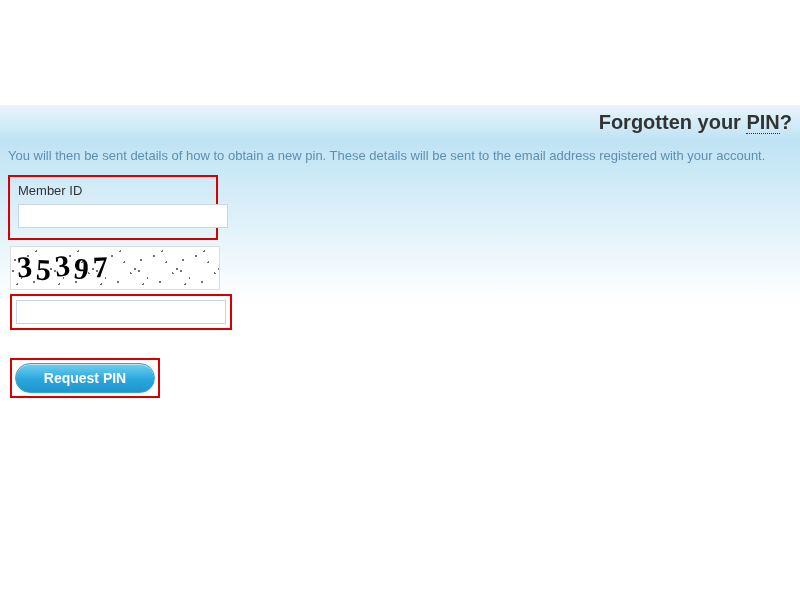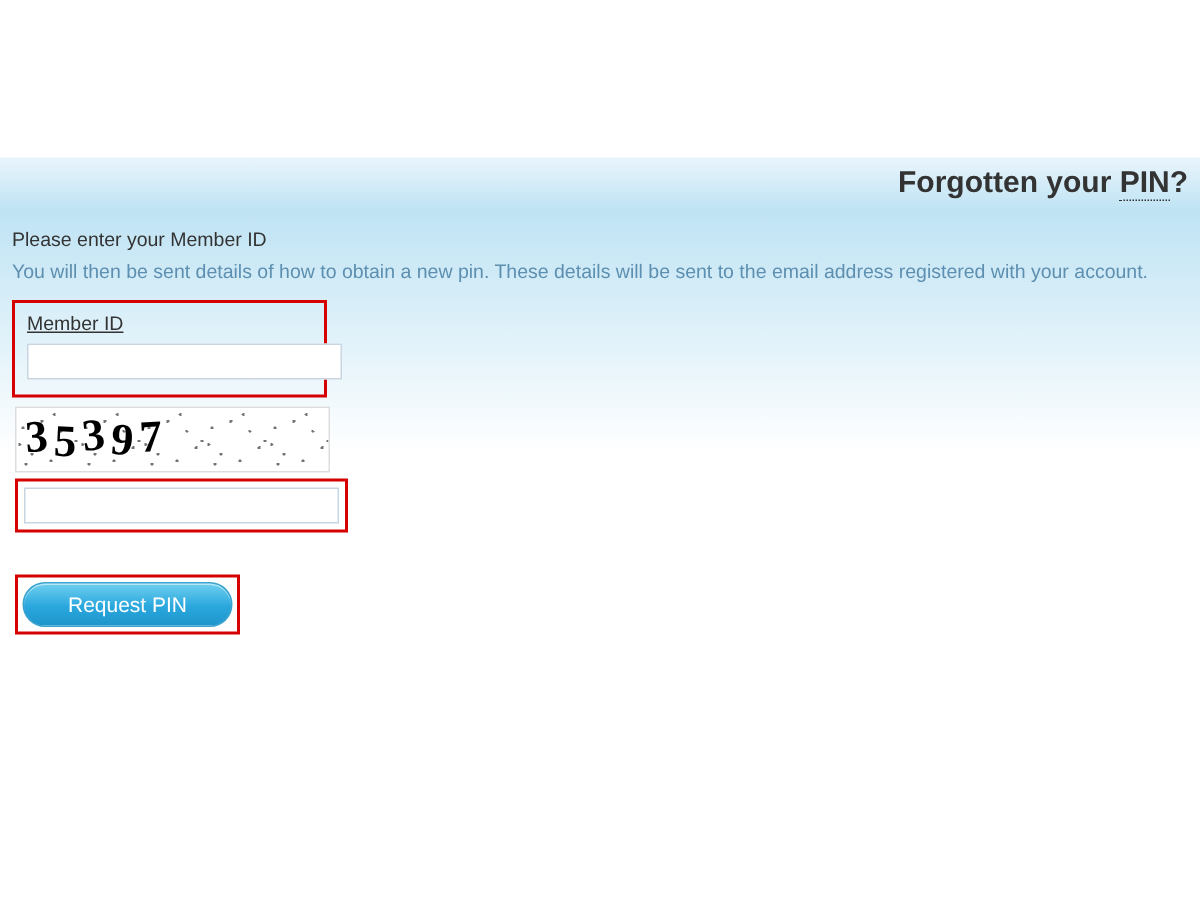--- a/index.html
+++ b/index.html
@@ -44,21 +44,20 @@
     font-size: 13px;
     margin: 0 0 12px 0;
   }
   .highlight {
     border: 2px solid #d60000;
     display: inline-block;
   }
   .member-block {
     padding: 6px 8px 10px 8px;
     width: 210px;
-    text-decoration: underline;
   }
   .label {
     font-size: 13px;
     color: #333;
     margin-bottom: 6px;
   }
   .textinput {
     width: 210px;
     height: 24px;
     border: 1px solid #c7d6e0;
@@ -129,21 +128,21 @@
     margin-top: 28px;
     margin-left: 2px;
   }
   .pill-btn {
     display:inline-block;
     min-width: 140px;
     padding: 6px 22px;
     border: 1px solid #3aa4cf;
     border-radius: 16px;
     color: #fff;
-    font-weight: normal;
+    font-weight: bold;
     font-size: 14px;
     font-family: "Trebuchet MS", Verdana, Arial, sans-serif;
     text-align: center;
     cursor: pointer;
     background: linear-gradient(to bottom, #6fd0ef 0%, #2aa7dd 55%, #1e96cc 100%);
     box-shadow: inset 0 1px 0 rgba(255,255,255,.5);
   }
 </style>
 </head>
 <body>
@@ -151,21 +150,20 @@
 <div class="spacer-top"></div>
 
 <div class="header-bar">
   <h1>
     <span>Forgotten your </span><span class="pin-underline">PIN</span><span>?</span>
   </h1>
 </div>
 
 <div class="content">
 
-  <div class="subhead">Please enter your Member ID</div>
   <div class="infotext">You will then be sent details of how to obtain a new pin. These details will be sent to the email address registered with your account.</div>
 
   <div class="highlight member-block">
     <div class="label">Member ID</div>
     <input class="textinput" type="text" value="" style="">
   </div>
 
   <div class="captcha-box">
     <div class="noise"></div>
     <div class="captcha-digits">

